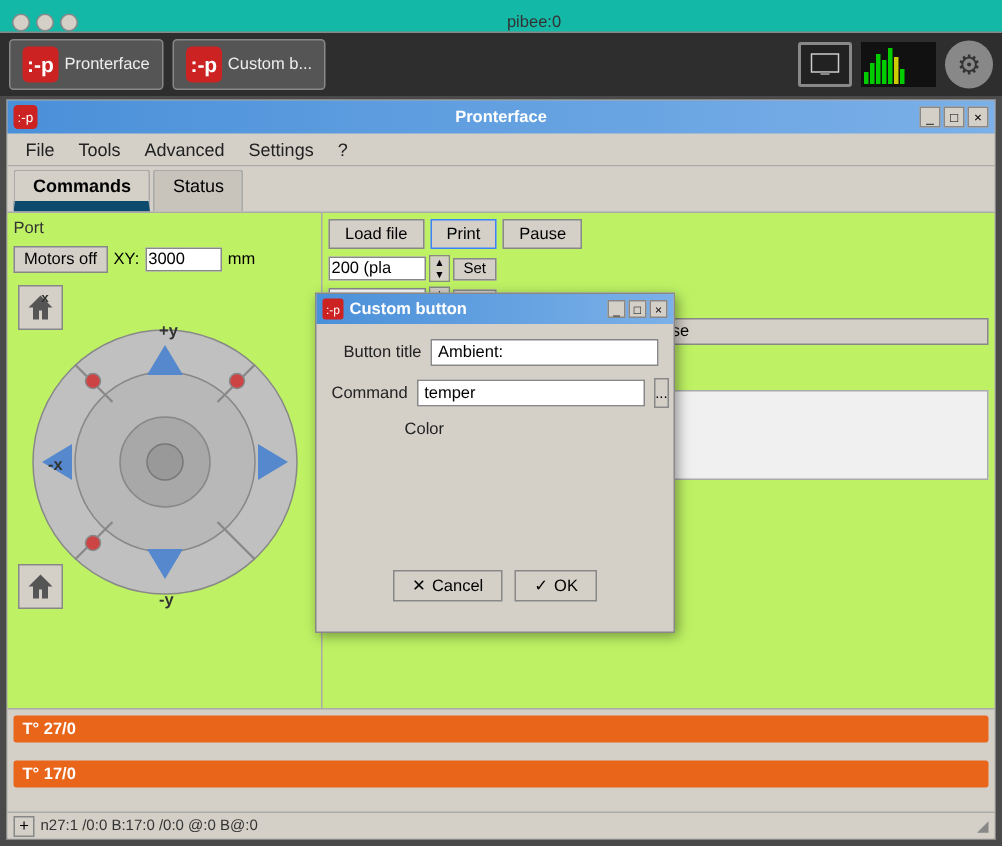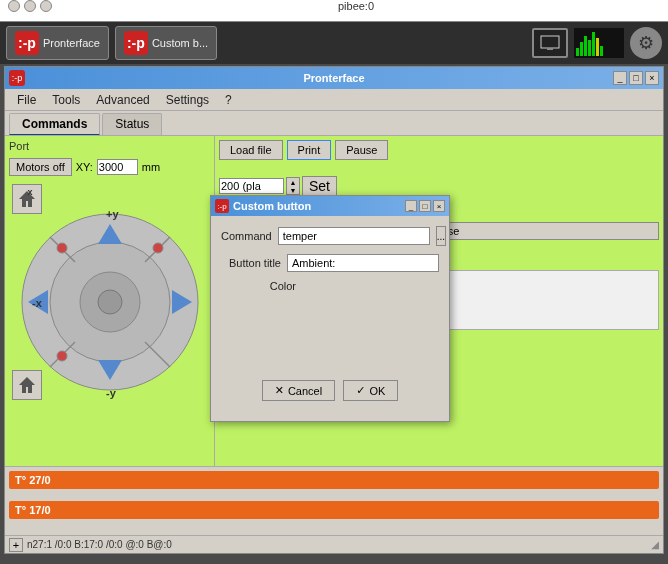--- a/index.html
+++ b/index.html
@@ -7,24 +7,24 @@
       width: 668px;
       height: 564px;
       background: #4a4a4a;
       font-family: sans-serif;
       font-size: 12px;
       overflow: hidden;
     }
 
     
     .os-titlebar {
-      background: #ffffff;
+      background: #14b8a6;
       height: 22px;
       display: flex;
-      align-items: flex-start;
+      align-items: flex-end;
       padding: 0 8px;
       border-bottom: 1px solid #888;
     }
     .os-titlebar-buttons {
       display: flex;
       gap: 4px;
     }
     .os-btn {
       width: 12px; height: 12px;
       border-radius: 50%;
@@ -160,21 +160,21 @@
       border-bottom: none;
       background: #c8c4bc;
       cursor: pointer;
       font-size: 12px;
       margin-right: 2px;
       border-radius: 2px 2px 0 0;
     }
     .tab.active {
       background: #d4d0c8;
       font-weight: bold;
-      border-bottom: 1px solid #0c4a6e;
+      border-bottom: 7px solid #0c4a6e;
     }
 
     
     .content-area {
       display: flex;
       height: 330px;
       background: #bef264;
     }
 
     
@@ -207,21 +207,21 @@
     }
     .motors-btn {
       background: #d4d0c8;
       border: 1px solid #888;
       padding: 2px 6px;
       font-size: 11px;
       cursor: pointer;
     }
     .xy-label { font-size: 11px; }
     .xy-input {
-      width: 41px;
+      width: 51px;
       border: 1px solid #888;
       font-size: 11px;
       padding: 1px;
     }
     .mm-label { font-size: 11px; }
 
     
     .jog-area {
       position: relative;
       width: 200px;
@@ -230,21 +230,21 @@
     }
 
     
     .right-panel {
       flex: 1;
       padding: 4px;
     }
     .right-top {
       display: flex;
       gap: 4px;
-      margin-bottom: 16px;
+      margin-bottom: 4px;
     }
     .btn-secondary {
       background: #d4d0c8;
       border: 1px solid #888;
       padding: 3px 10px;
       font-size: 11px;
       cursor: pointer;
     }
     .btn-primary {
       background: #d4d0c8;
@@ -272,21 +272,21 @@
       width: 65px;
       border: 1px solid #888;
       font-size: 11px;
       padding: 1px;
       background: white;
     }
     .set-btn {
       background: #d4d0c8;
       border: 1px solid #888;
       padding: 1px 6px;
-      font-size: 14px;
+      font-size: 10px;
       cursor: pointer;
     }
     .spinbox-arrow {
       display: flex;
       flex-direction: column;
       border: 1px solid #888;
     }
     .sp-arrow {
       width: 12px; height: 8px;
       background: #d4d0c8;
@@ -671,27 +671,27 @@
   <div class="dialog">
     <div class="dialog-titlebar">
       <div class="dialog-icon">:-p</div>
       <span class="dialog-title-text">Custom button</span>
       <div class="dialog-ctrl-btn">_</div>
       <div class="dialog-ctrl-btn">□</div>
       <div class="dialog-ctrl-btn">×</div>
     </div>
     <div class="dialog-body">
       <div class="dialog-row">
+        <span class="dialog-field-label">Button title</span>
+        <input class="dialog-input" type="text" value="Ambient:" style="">
+      </div>
+      <div class="dialog-row">
         <span class="dialog-field-label">Command</span>
         <input class="dialog-input" type="text" value="temper" style="">
         <button class="dialog-browse-btn">...</button>
-      </div>
-      <div class="dialog-row">
-        <span class="dialog-field-label">Button title</span>
-        <input class="dialog-input" type="text" value="Ambient:" style="">
       </div>
       <div class="dialog-row">
         <span class="dialog-field-label">Color</span>
       </div>
       <div class="dialog-spacer"></div>
       <div class="dialog-buttons">
         <button class="dialog-cancel-btn">
           <span>✕</span>
           <span>Cancel</span>
         </button>

